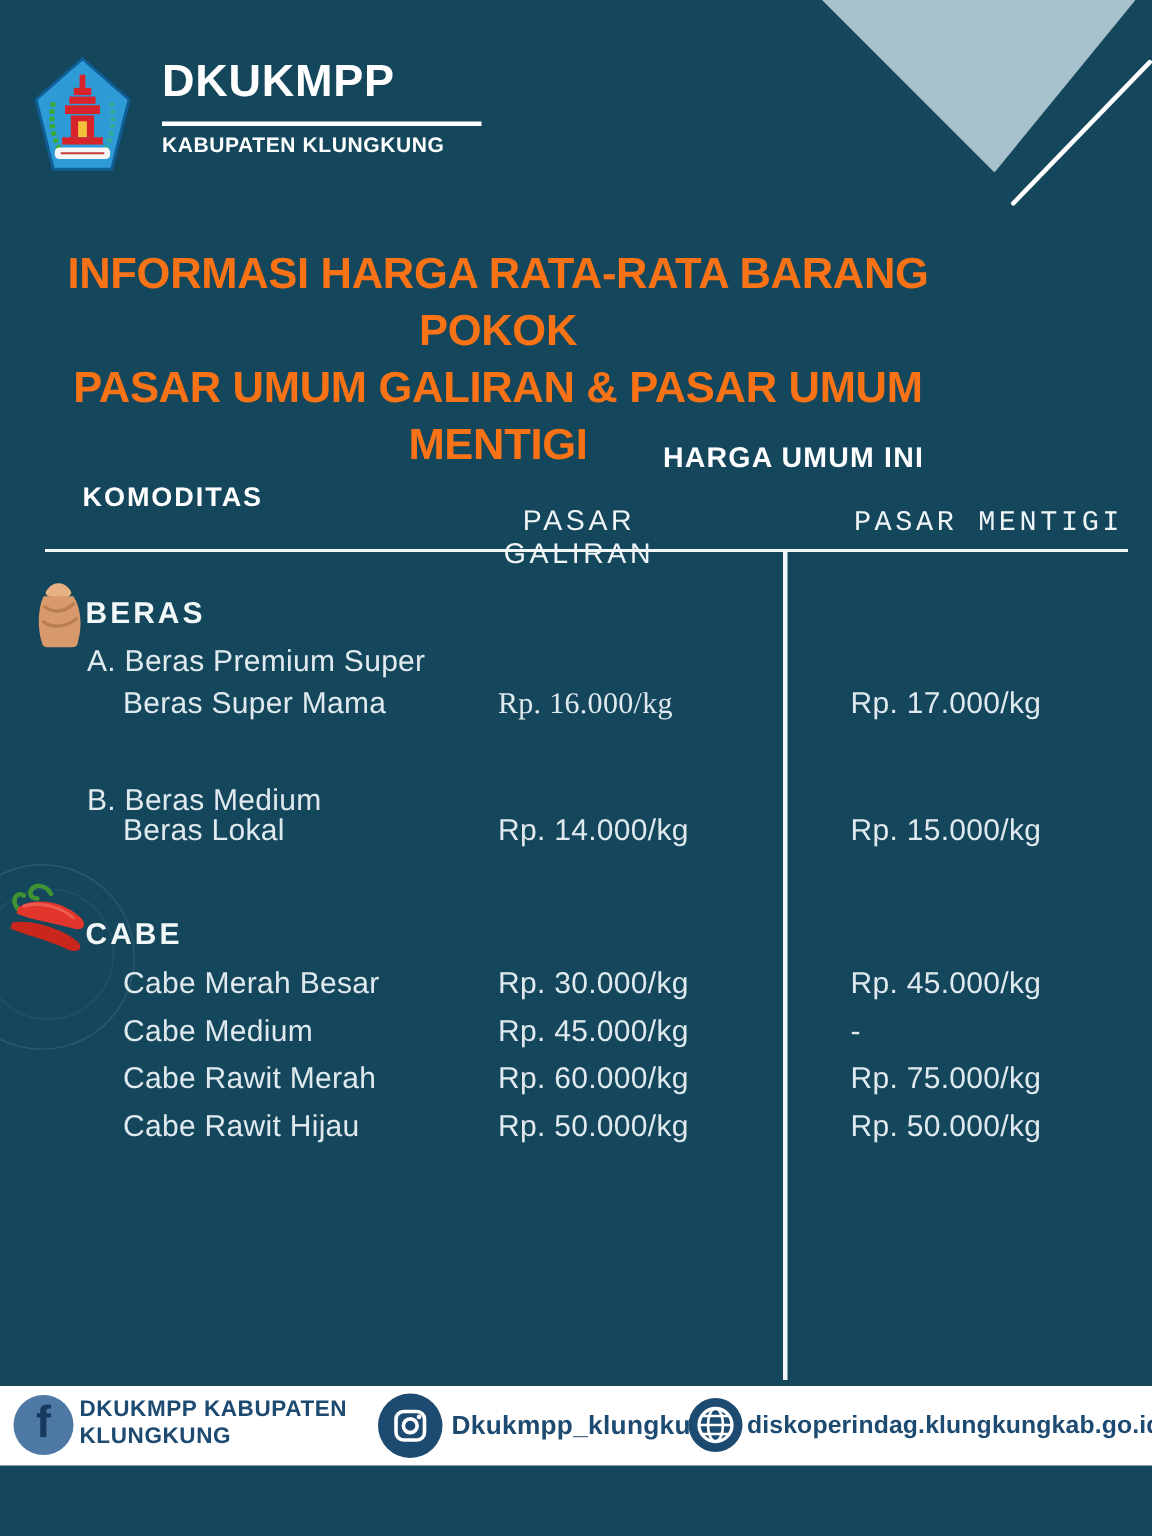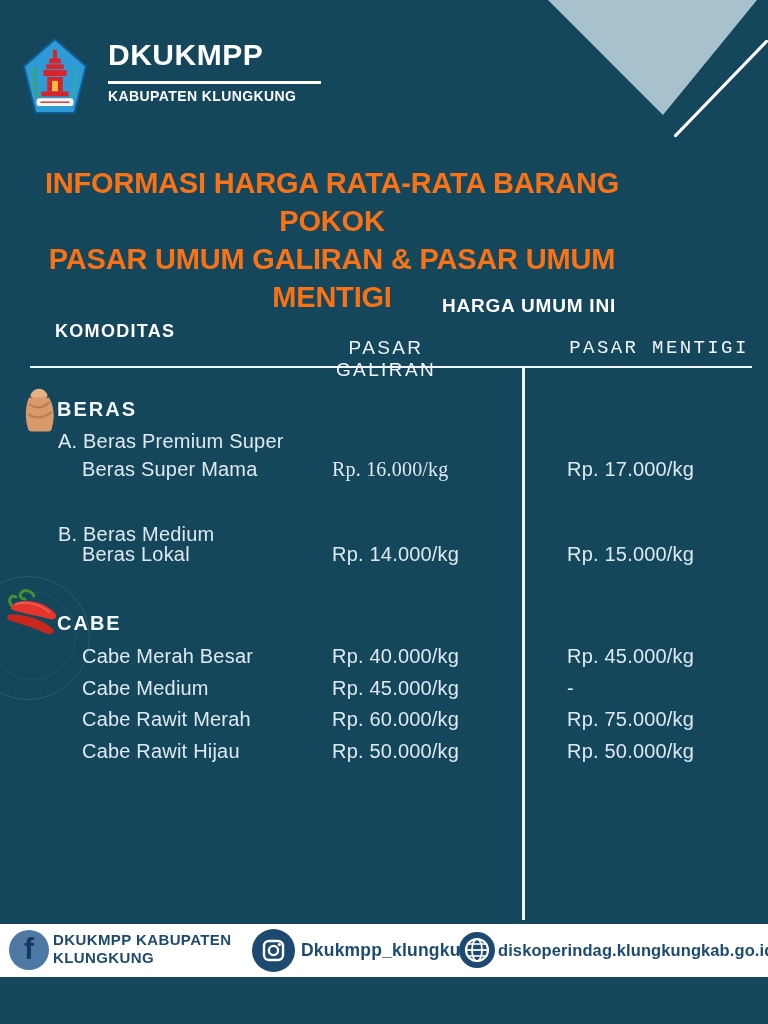--- a/index.html
+++ b/index.html
@@ -121,21 +121,21 @@
     <path d="M34,10 C31,4 24,3 21,7 C19,10 21,13 25,13" fill="none" stroke="#3E9432" stroke-width="3" stroke-linecap="round"></path>
     <path d="M12,20 C7,14 11,8 16,11" fill="none" stroke="#3E9432" stroke-width="3" stroke-linecap="round"></path>
     <path d="M12,19 C22,12 42,14 54,26 C58,30 56,35 49,33 C35,29 19,27 11,23 Z" fill="#E2352B"></path>
     <path d="M8,29 C20,27 40,32 52,42 C56,46 52,50 45,47 C31,40 15,37 7,33 Z" fill="#C9271E"></path>
     <path d="M16,18 C26,15 40,18 49,26" fill="none" stroke="#F0655A" stroke-width="2" stroke-linecap="round" opacity="0.8"></path>
   </svg>
   <div class="sec-label" style="left:57px;top:612px;">CABE</div>
 
   <div>
     <span class="cell c-name" style="top:645px;">Cabe Merah Besar</span>
-    <span class="cell c-g" style="top:645px;">Rp. 40.000/kg</span>
+    <span class="cell c-g" style="top:645px;">Rp. 30.000/kg</span>
     <span class="cell c-m" style="top:645px;">Rp. 45.000/kg</span>
   </div>
   <div>
     <span class="cell c-name" style="top:677px;">Cabe Medium</span>
     <span class="cell c-g" style="top:677px;">Rp. 45.000/kg</span>
     <span class="cell c-m" style="top:677px;">-</span>
   </div>
   <div>
     <span class="cell c-name" style="top:708px;">Cabe Rawit Merah</span>
     <span class="cell c-g" style="top:708px;">Rp. 60.000/kg</span>

